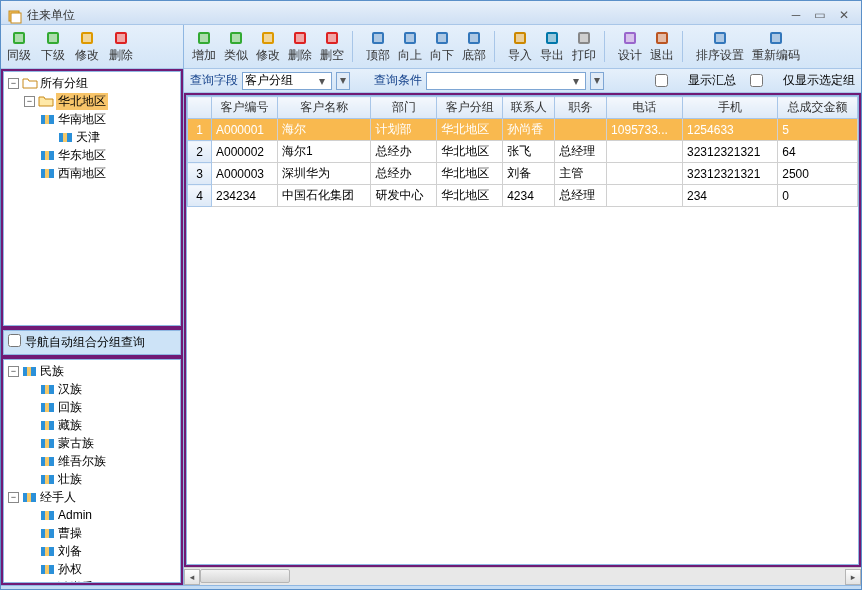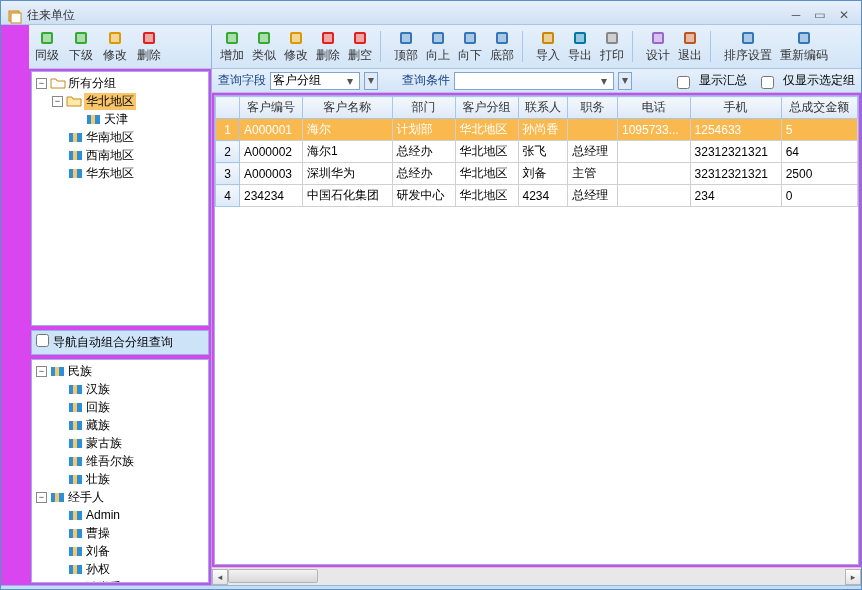--- a/index.html
+++ b/index.html
@@ -5,21 +5,21 @@
 * { box-sizing: border-box; margin: 0; padding: 0; font-family: "SimSun", "宋体", Arial, sans-serif; font-size: 12px; }
 body { background: #fff; width: 862px; height: 590px; overflow: hidden; }
 
 .window { width: 862px; height: 590px; border: 1px solid #5a8fc8; display: flex; flex-direction: column; }
 
 .titlebar { height: 24px; background: linear-gradient(#e8f0fa, #cfe0f4); display: flex; align-items: flex-end; padding: 0 6px; border-bottom: 1px solid #a8c6e8; }
 .titlebar .icon { width: 16px; height: 16px; margin-right: 4px; }
 .titlebar .title { flex: 1; color: #333; }
 .titlebar .wbtn { width: 22px; height: 16px; margin-left: 2px; text-align: center; color: #555; cursor: pointer; font-family: Arial; }
 
-.body { flex: 1; display: flex; background: #d946ef; overflow: hidden; padding-left: 28px; }
+.body { flex: 1; display: flex; background: #701a75; overflow: hidden; }
 
 .left { width: 183px; display: flex; flex-direction: column; border-right: 1px solid #8fb7e2; }
 .left-toolbar { height: 44px; background: linear-gradient(#e6f0fb, #d3e5f7); border-bottom: 1px solid #a8c6e8; display: flex; padding: 2px; gap: 2px; }
 .tbtn { display: flex; flex-direction: column; align-items: center; justify-content: center; padding: 2px 4px; cursor: pointer; border-radius: 2px; }
 .tbtn .ic { width: 16px; height: 16px; display: flex; align-items: center; justify-content: center; }
 .tbtn .lbl { font-size: 12px; color: #333; margin-top: 1px; }
 
 .tree-panel { flex: 1; background: #fff; border: 1px solid #8fb7e2; margin: 2px; overflow: auto; }
 .tree { padding: 2px; }
 .tree-node { display: flex; align-items: center; height: 18px; white-space: nowrap; cursor: pointer; }
@@ -37,21 +37,21 @@
 .right { flex: 1; display: flex; flex-direction: column; overflow: hidden; }
 .main-toolbar { height: 44px; background: linear-gradient(#e6f0fb, #d3e5f7); border-bottom: 1px solid #a8c6e8; display: flex; padding: 2px 4px; align-items: stretch; }
 .main-toolbar .sep { width: 6px; border-left: 1px solid #a8c6e8; margin: 4px 4px; }
 
 .filterbar { height: 24px; background: linear-gradient(#e6f0fb, #d3e5f7); border-bottom: 1px solid #a8c6e8; display: flex; align-items: center; padding: 0 6px; gap: 4px; }
 .filterbar .flabel { color: #15428b; }
 .filterbar .combo { height: 18px; border: 1px solid #7ea6d4; background: #fff; display: flex; align-items: center; padding: 0 2px; }
 .filterbar .combo .ct { min-width: 70px; }
 .filterbar .combo .car { width: 14px; text-align: center; color: #555; cursor: pointer; }
 .filterbar .dd { width: 14px; height: 18px; border: 1px solid #7ea6d4; background: #e1ecf8; text-align: center; color: #555; cursor: pointer; }
-.filterbar .chk { display: flex; align-items: flex-end; gap: 9px; margin-left: 10px; }
+.filterbar .chk { display: flex; align-items: center; gap: 20px; margin-left: 10px; }
 
 .grid-wrap { flex: 1; background: #fff; margin: 2px; border: 1px solid #8fb7e2; overflow: auto; position: relative; }
 table.grid { border-collapse: collapse; width: 100%; }
 table.grid th { background: linear-gradient(#f4f8fd, #dde9f7); border: 1px solid #a8c6e8; height: 22px; font-weight: normal; color: #333; padding: 0 4px; }
 table.grid td { border: 1px solid #d0d0d0; height: 22px; padding: 0 4px; color: #000; }
 table.grid td.rownum { background: linear-gradient(#f4f8fd, #dde9f7); text-align: center; width: 24px; border-color:#a8c6e8; }
 table.grid th.rowhead { width: 24px; }
 table.grid tr.selrow td { background: #f9b94f; color: #fff; }
 table.grid tr.selrow td.rownum { background: #f9b94f; color:#fff; }
 
@@ -137,55 +137,55 @@
           </div>
           <div class="tree-node sel">
             <span class="spacer" style="width:18px"></span>
             <span class="exp">−</span>
             <span class="ficon"><svg width="16" height="14">
                   <path d="M1 3h5l1 2h8v7H1z" fill="#ffe9a8" stroke="#c88a1a"></path>
                 </svg></span>
             <span class="tlabel">华北地区</span>
           </div>
           <div id="region-children">
+              <div class="tree-node">
+                <span class="spacer" style="width:34px"></span>
+                <span class="ficon"><svg width="16" height="14">
+                    <rect x="1" y="3" width="4" height="9" fill="#2b90d9"></rect>
+                    <rect x="5" y="3" width="4" height="9" fill="#f5c96a"></rect>
+                    <rect x="9" y="3" width="5" height="9" fill="#2b90d9"></rect>
+                  </svg></span>
+                <span class="tlabel">华南地区</span>
+              </div>
               <div class="tree-node">
                 <span class="spacer" style="width:52px"></span>
                 <span class="ficon"><svg width="16" height="14">
                     <rect x="1" y="3" width="4" height="9" fill="#2b90d9"></rect>
                     <rect x="5" y="3" width="4" height="9" fill="#f5c96a"></rect>
                     <rect x="9" y="3" width="5" height="9" fill="#2b90d9"></rect>
                   </svg></span>
                 <span class="tlabel">天津</span>
               </div>
               <div class="tree-node">
                 <span class="spacer" style="width:34px"></span>
                 <span class="ficon"><svg width="16" height="14">
                     <rect x="1" y="3" width="4" height="9" fill="#2b90d9"></rect>
                     <rect x="5" y="3" width="4" height="9" fill="#f5c96a"></rect>
                     <rect x="9" y="3" width="5" height="9" fill="#2b90d9"></rect>
                   </svg></span>
-                <span class="tlabel">华南地区</span>
+                <span class="tlabel">华东地区</span>
               </div>
               <div class="tree-node">
                 <span class="spacer" style="width:34px"></span>
                 <span class="ficon"><svg width="16" height="14">
                     <rect x="1" y="3" width="4" height="9" fill="#2b90d9"></rect>
                     <rect x="5" y="3" width="4" height="9" fill="#f5c96a"></rect>
                     <rect x="9" y="3" width="5" height="9" fill="#2b90d9"></rect>
                   </svg></span>
                 <span class="tlabel">西南地区</span>
-              </div>
-              <div class="tree-node">
-                <span class="spacer" style="width:34px"></span>
-                <span class="ficon"><svg width="16" height="14">
-                    <rect x="1" y="3" width="4" height="9" fill="#2b90d9"></rect>
-                    <rect x="5" y="3" width="4" height="9" fill="#f5c96a"></rect>
-                    <rect x="9" y="3" width="5" height="9" fill="#2b90d9"></rect>
-                  </svg></span>
-                <span class="tlabel">华东地区</span>
               </div>
             </div>
         </div>
       </div>
 
       <div class="nav-check">
         <input type="checkbox" style="">
         <span>导航自动组合分组查询</span>
       </div>
 

